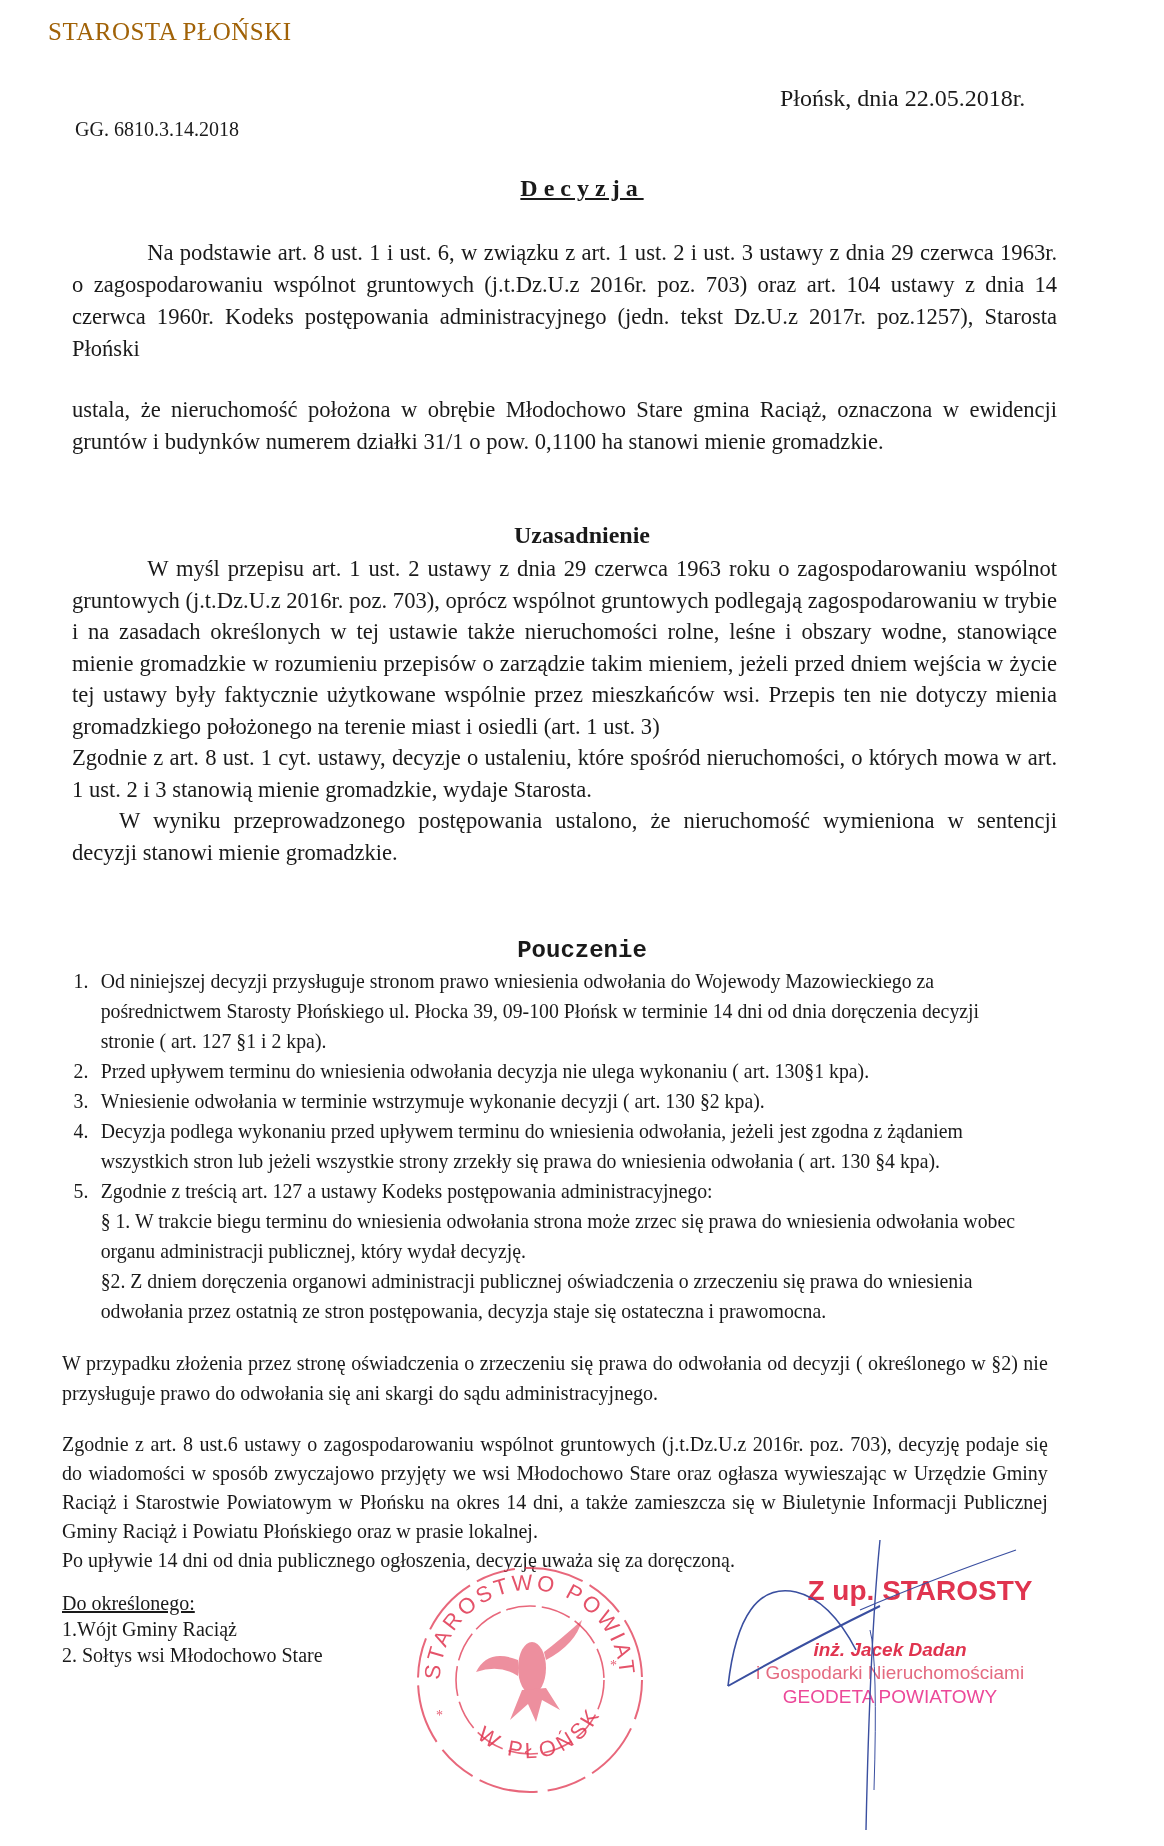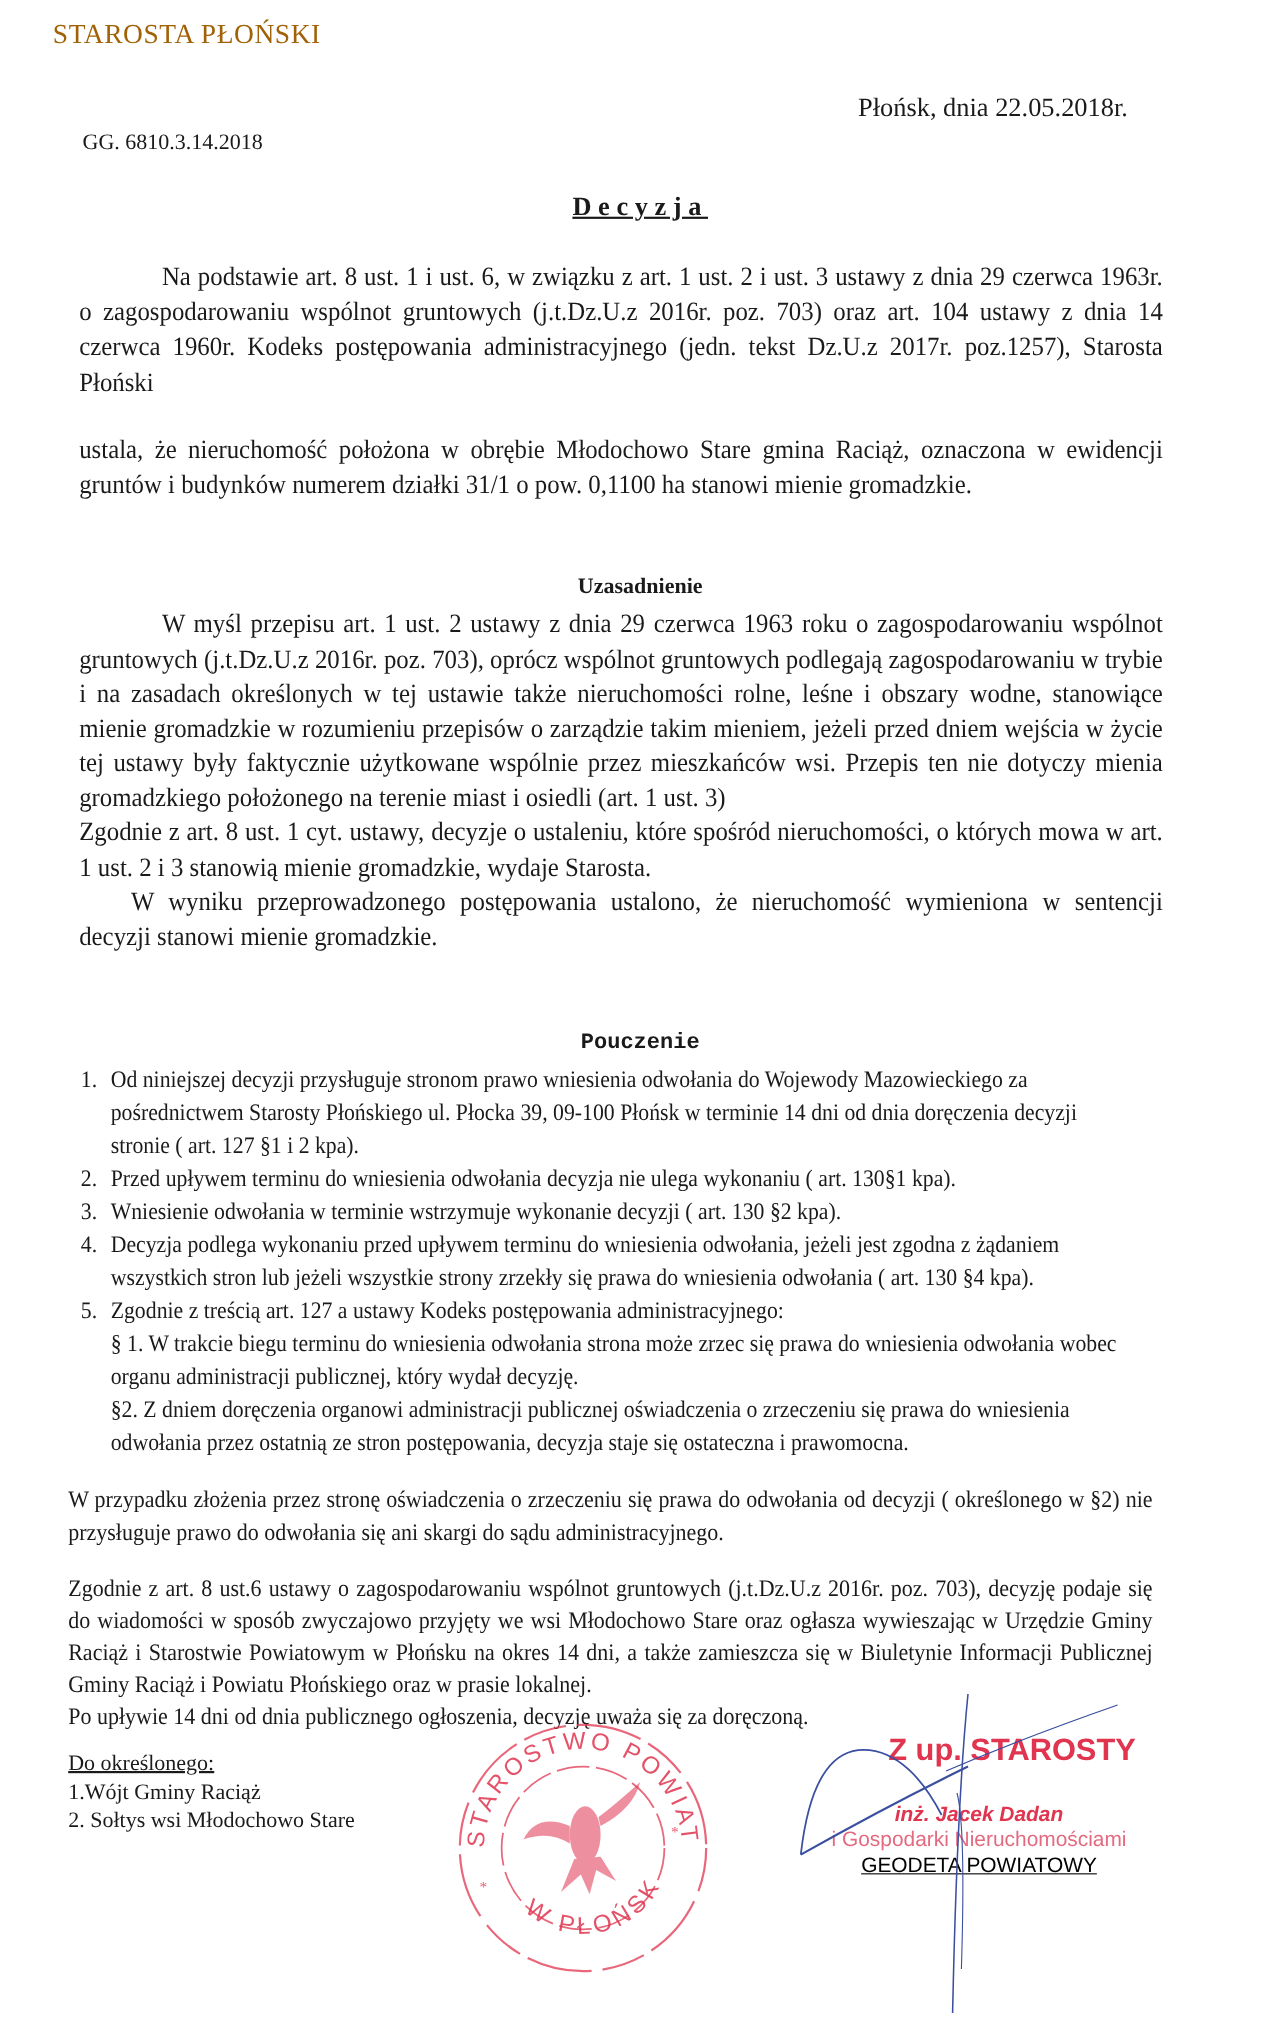--- a/index.html
+++ b/index.html
@@ -9,41 +9,41 @@
     .letterhead { left: 48px; top: 18px; font-size: 25px; color: #a16207; letter-spacing: 0.5px; }
     .refno { left: 75px; top: 118px; font-size: 20px; }
     .placedate { left: 780px; top: 85px; font-size: 24px; }
     .title { left: 0; width: 1164px; top: 175px; text-align: center; font-size: 24px; font-weight: bold; letter-spacing: 6px; text-decoration: underline; }
     .para { left: 72px; width: 1048px; font-size: 24px; line-height: 32px; text-align: justify;
             font-family: "Liberation Serif", serif; transform: scaleX(0.94); transform-origin: left top; }
     .para p { margin: 0; }
     .indent { text-indent: 80px; }
     .p1 { top: 236px; }
     .p2 { top: 393px; }
-    .h2 { left: 0; width: 1164px; text-align: center; font-size: 20px; font-weight: bold; }
+    .h2 { left: 0; width: 1164px; text-align: center; font-size: 24px; font-weight: bold; }
     .uz-title { top: 522px; }
     .p3 { top: 553px; line-height: 31.5px; }
     .pou-title { top: 937px; font-family: Liberation Mono, monospace; }
     .pou { left: 62px; width: 1060px; top: 966px; font-size: 21.5px; line-height: 30px;
            transform: scaleX(0.92); transform-origin: left top; }
     .pou ol { margin: 0; padding-left: 34px; }
     .pou li { padding-left: 8px; }
     .pou .sub { margin: 0; padding-left: 0; }
     .p4 { left: 62px; width: 1060px; top: 1348px; font-size: 21.5px; line-height: 30px; text-align: justify;
           transform: scaleX(0.93); transform-origin: left top; }
     .p5 { left: 62px; width: 1060px; top: 1430px; font-size: 21.5px; line-height: 29px; text-align: justify;
           transform: scaleX(0.93); transform-origin: left top; }
     .dist { left: 62px; top: 1590px; font-size: 20px; line-height: 26px; }
     .dist .hd { text-decoration: underline; }
     .stamp { left: 410px; top: 1560px; width: 240px; height: 240px; }
     .sign { left: 680px; top: 1575px; width: 420px; }
     .sign .l1 { font-family: "Liberation Sans", sans-serif; color: #e0344f; font-weight: bold; font-size: 28px; text-align: center; padding-left: 60px; }
     .sign .l2 { font-family: "Liberation Sans", sans-serif; color: #e0344f; font-style: italic; font-weight: bold; font-size: 19px; text-align: center; margin-top: 32px; }
     .sign .l3, .sign .l4, .sign .l5 { font-family: "Liberation Sans", sans-serif; color: #e46a80; font-size: 19px; text-align: center; line-height: 24px; }
-    .sign .l5 { color: #000000; text-decoration: underline; }
+    .sign .l5 { color: #ec4899; }
     .sigline { left: 680px; top: 1540px; width: 380px; height: 300px; pointer-events: none; }
   </style>
 </head>
 <body>
 
 <div class="abs letterhead">STAROSTA PŁOŃSKI</div>
 <div class="abs refno">GG. 6810.3.14.2018</div>
 <div class="abs placedate">Płońsk, dnia 22.05.2018r.</div>
 
 <div class="abs title">Decyzja</div>

